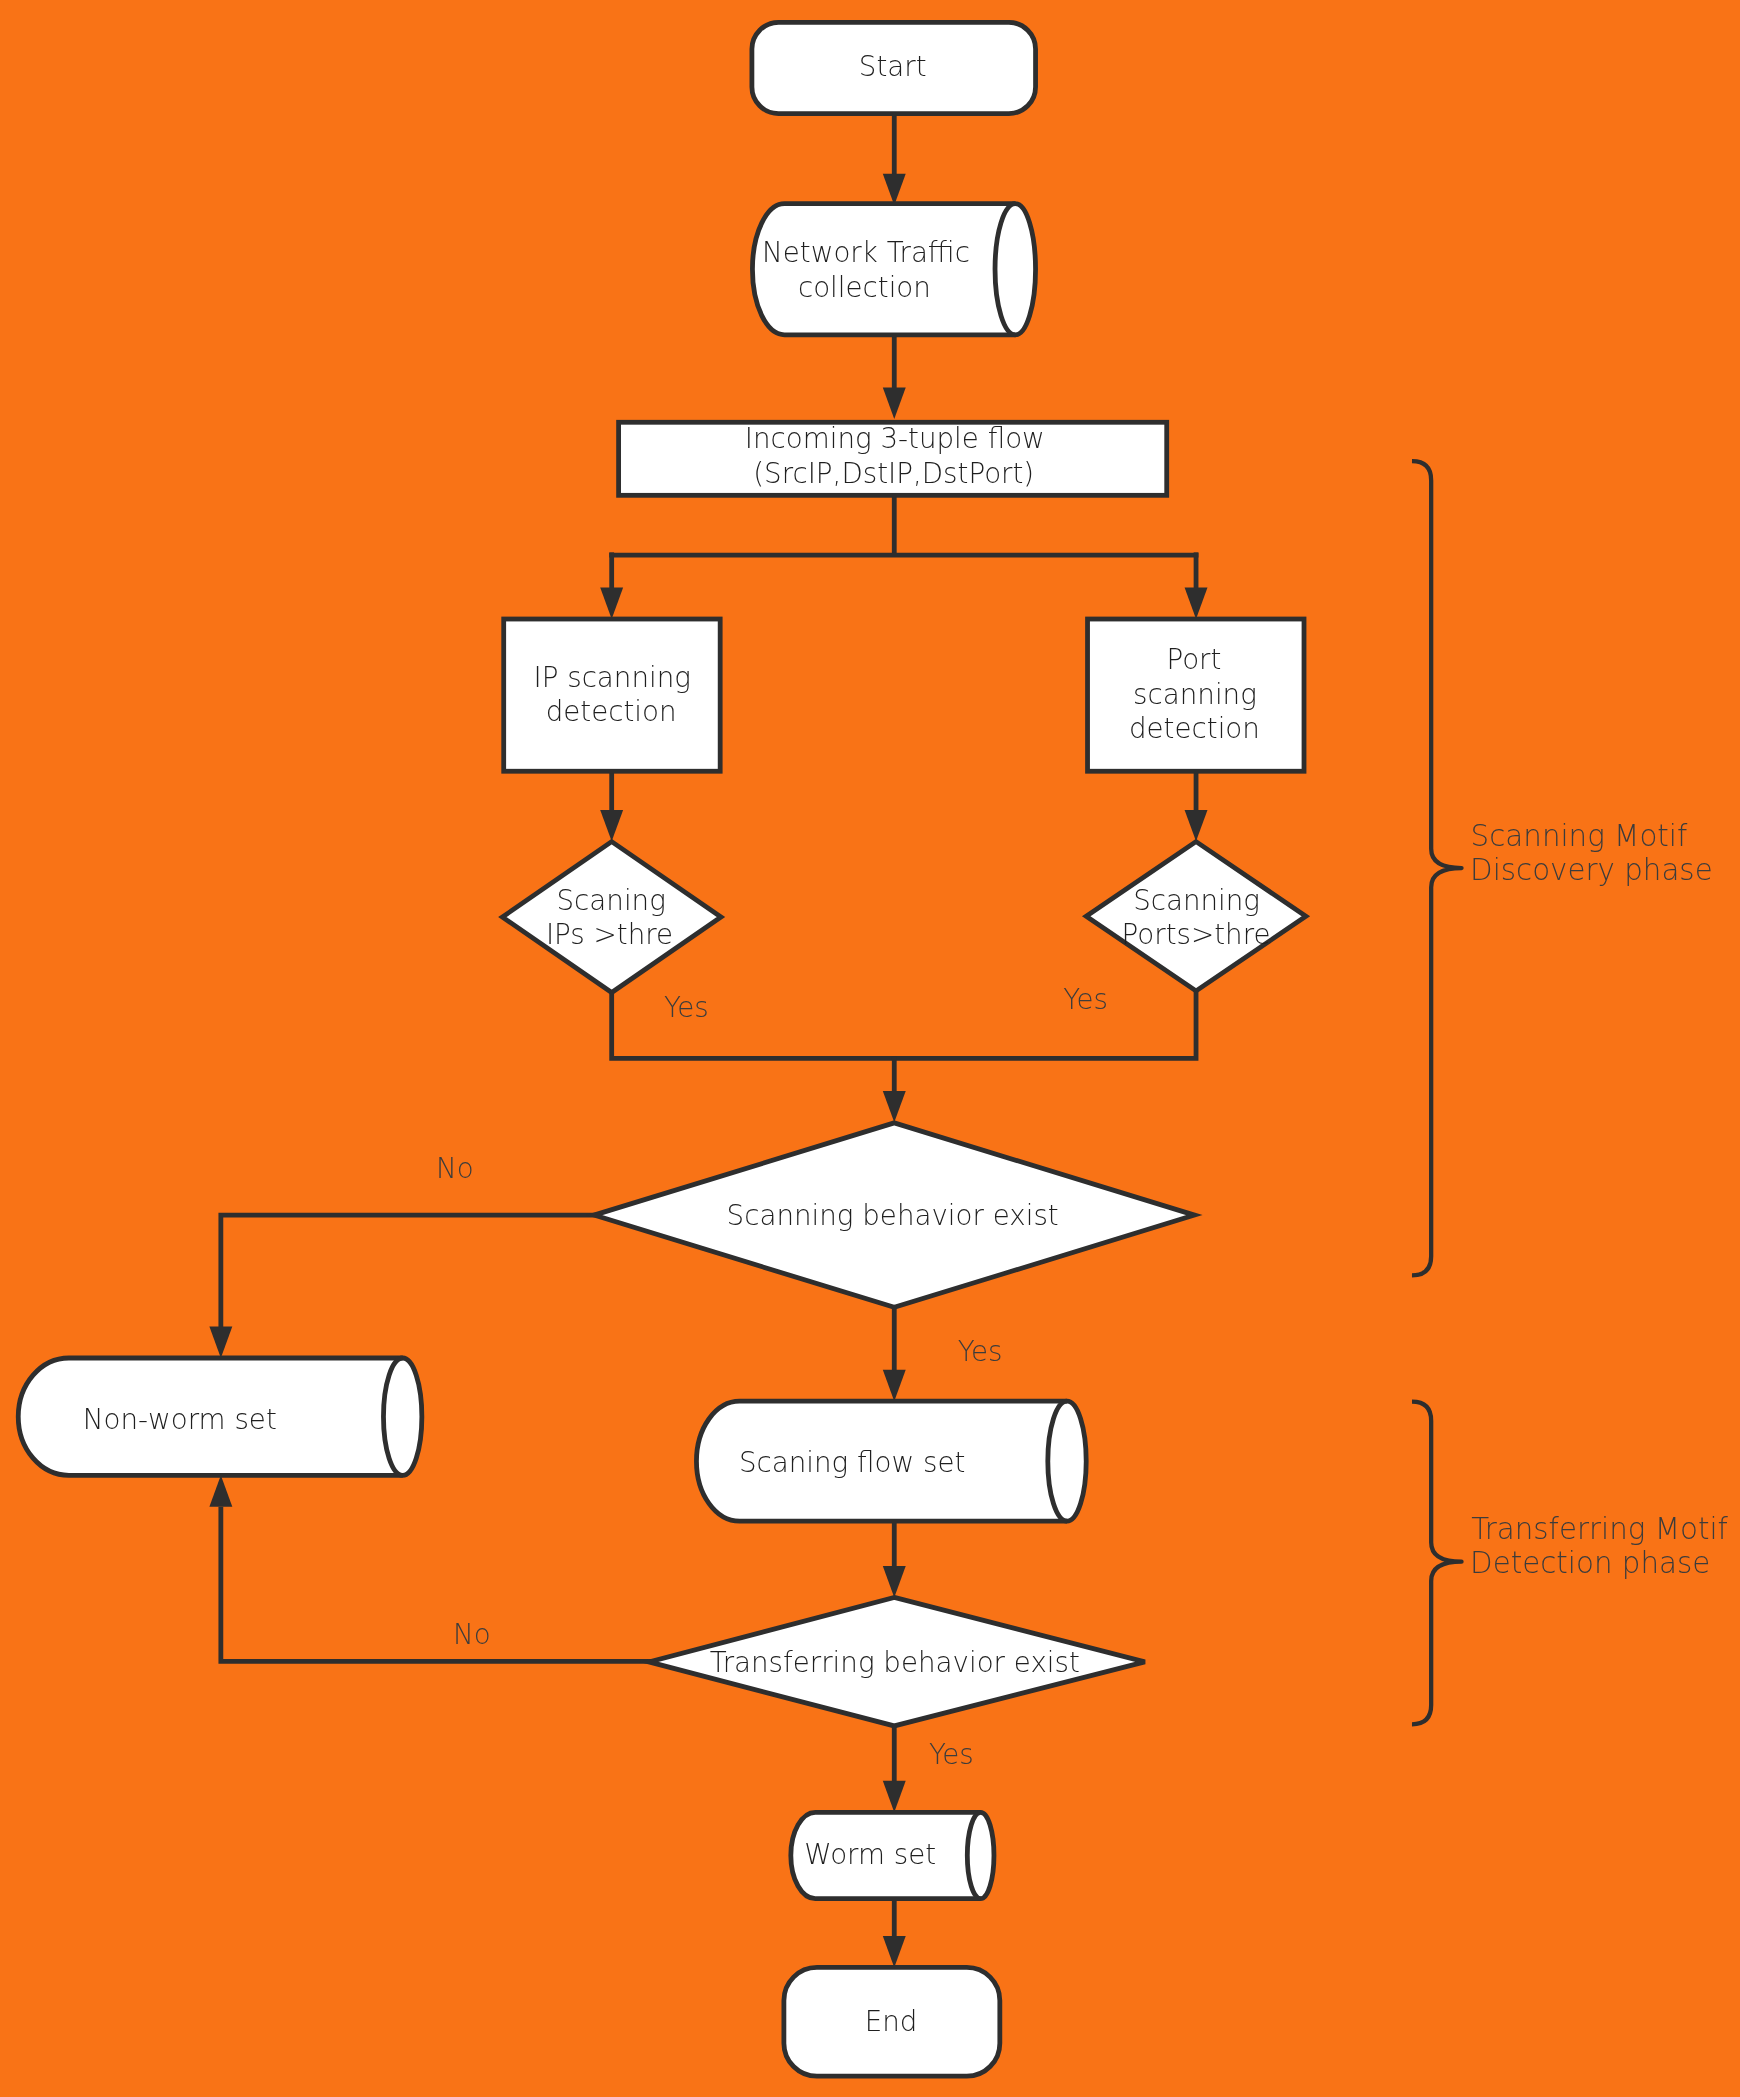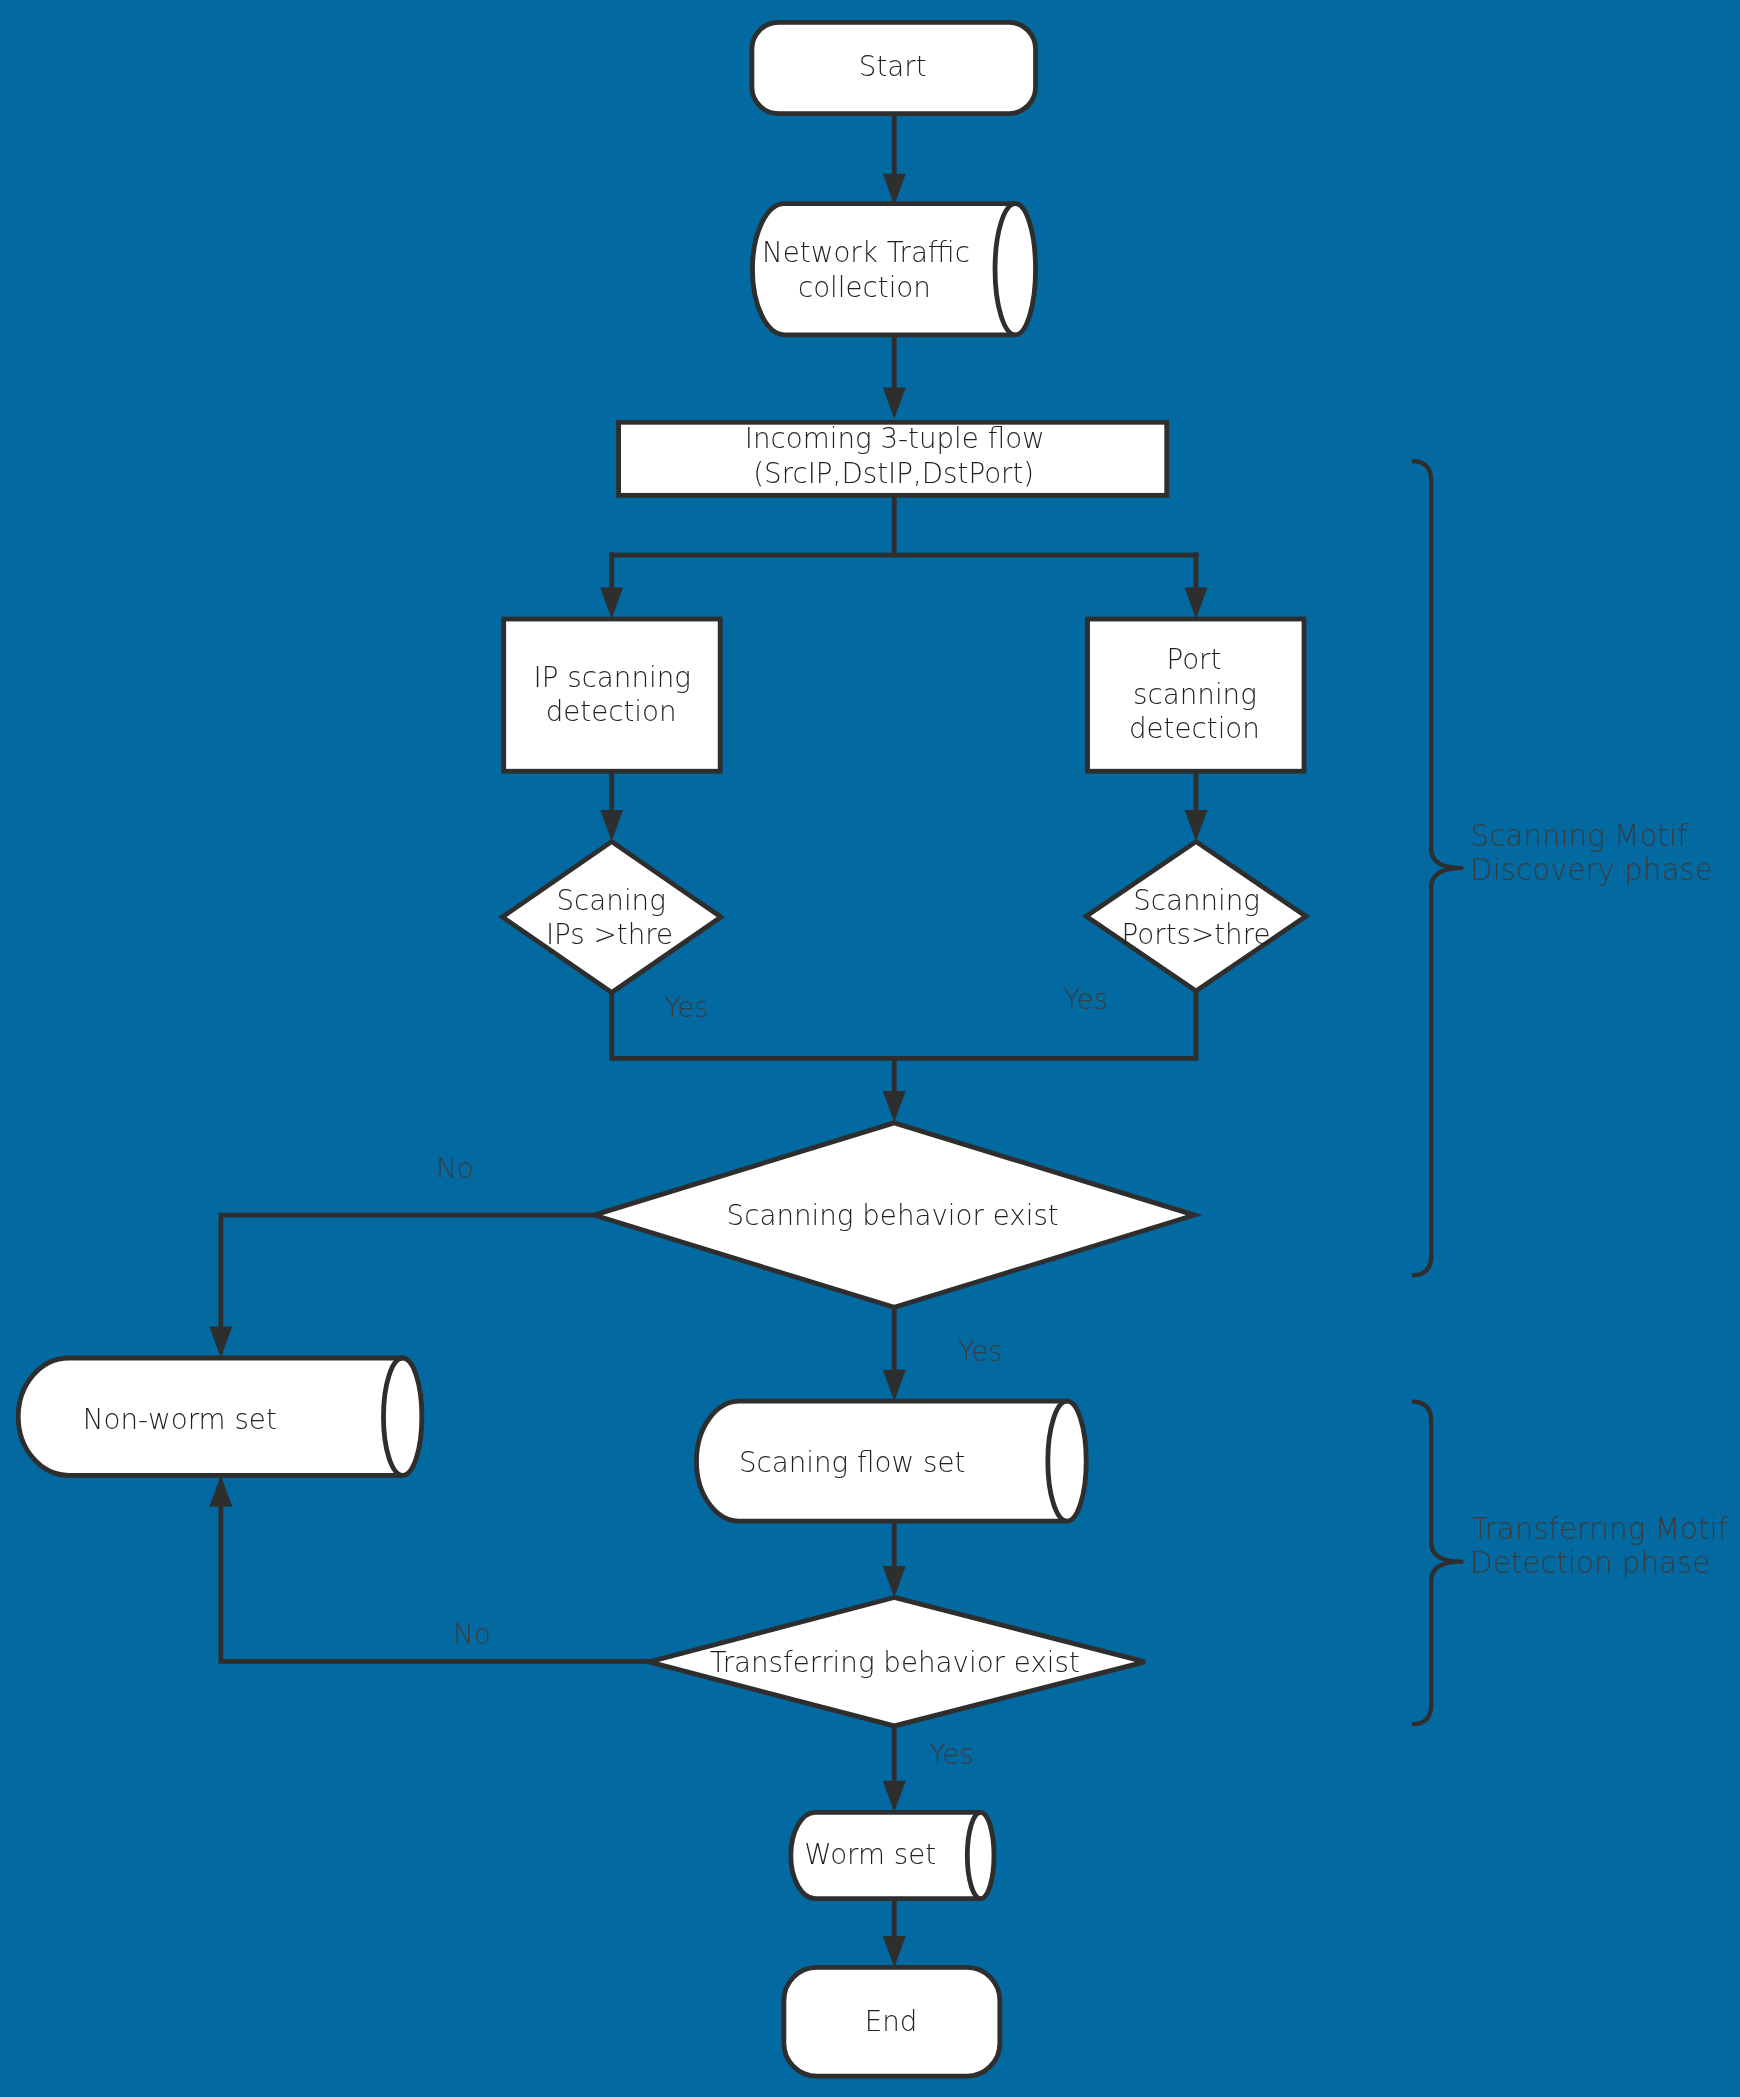--- a/index.html
+++ b/index.html
@@ -1,19 +1,19 @@
 <!DOCTYPE html>
 <html style="font-size:8.5px"><head>
 <meta charset="utf-8">
 <title>Worm Detection Flowchart</title>
 <style>
   html,body{margin:0;padding:0;background:#ffffff;}
   body{width:1740px;height:2097px;overflow:hidden;
        font-family:"Liberation Sans", sans-serif;}
-  #root{position:relative;width:1740px;height:2097px;background:#0369a1;}
+  #root{position:relative;width:1740px;height:2097px;background:#f97316;}
   svg#fc{position:absolute;left:0;top:0;display:block;}
   .shape{fill:#ffffff;stroke:#2e2e2e;stroke-width:9;stroke-linejoin:miter;}
   .shape2{fill:none;stroke:#2e2e2e;stroke-width:9;stroke-linejoin:miter;}
   .conn{fill:none;stroke:#2e2e2e;stroke-width:9;stroke-linecap:butt;stroke-linejoin:miter;}
   .head{fill:#2e2e2e;stroke:none;}
   .brace{fill:none;stroke:#2e2e2e;stroke-width:8;stroke-linecap:butt;stroke-linejoin:round;}
   text{font-family:"Liberation Sans", sans-serif;}
   .lbl{fill:#1f1f1f;font-family:"DejaVu Sans",sans-serif;font-weight:200;font-size:52px;text-anchor:middle;}
   .elbl{fill:#3c3c3c;font-family:"DejaVu Sans",sans-serif;font-weight:200;font-size:52px;text-anchor:middle;}
   .plbl{fill:#3c3c3c;font-family:"DejaVu Sans",sans-serif;font-weight:300;font-size:55px;text-anchor:start;}

